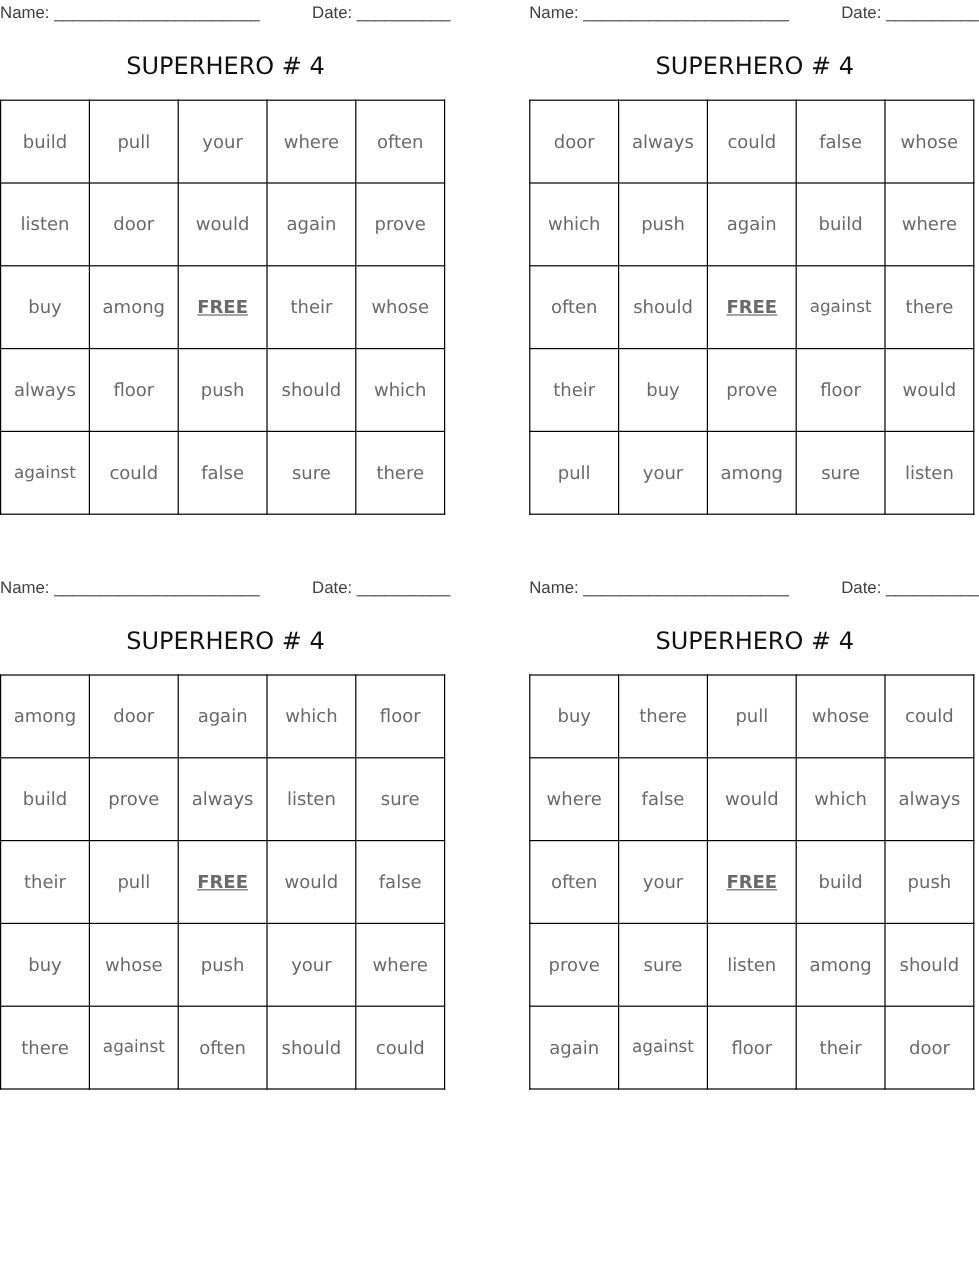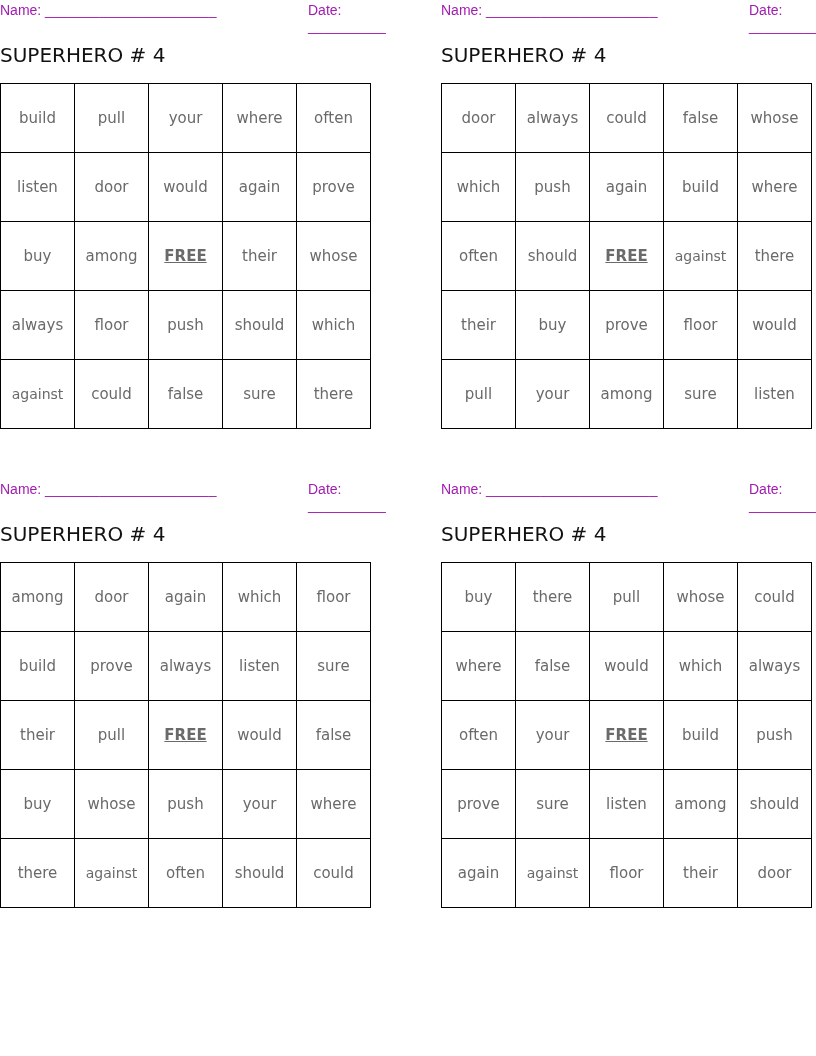--- a/index.html
+++ b/index.html
@@ -1,22 +1,22 @@
 <!DOCTYPE html>
 <html><head>
 <meta charset="utf-8">
 <style>
   html, body { margin: 0; padding: 0; background: #ffffff; }
   body { width: 816px; height: 1056px; position: relative; overflow: hidden; }
   .card { position: absolute; width: 376px; height: 440px; }
   .namebar { position: absolute; top: 2px; left: 0; width: 376px; height: 18px;
-    font-family: "Liberation Sans", sans-serif; font-size: 14px; color: #a21caf; text-decoration: underline; }
+    font-family: "Liberation Sans", sans-serif; font-size: 14px; color: #404040; text-decoration: underline; }
   .namebar .name-label { position: absolute; left: 0; top: 0; }
-  .namebar .date-label { position: absolute; left: 260px; top: 0; margin-left: 48px; }
-  .title { position: absolute; top: 43px; left: 0; width: 376px; 
+  .namebar .date-label { position: absolute; left: 260px; top: 0; }
+  .title { position: absolute; top: 43px; left: 0; width: 376px; text-align: center;
     font-family: "DejaVu Sans", sans-serif; font-size: 20px; color: #111111; }
   .grid { position: absolute; top: 83px; left: 0; border-collapse: collapse; }
   .grid td { width: 73px; height: 68px; border: 1px solid #000000; text-align: center; vertical-align: middle;
     font-family: "DejaVu Sans", sans-serif; font-size: 15px; color: #6a6a6a; padding: 0; }
   .grid td.small { font-size: 14px; }
   .grid td.free { font-weight: bold; text-decoration: underline; }
 </style>
 </head>
 <body>
 

